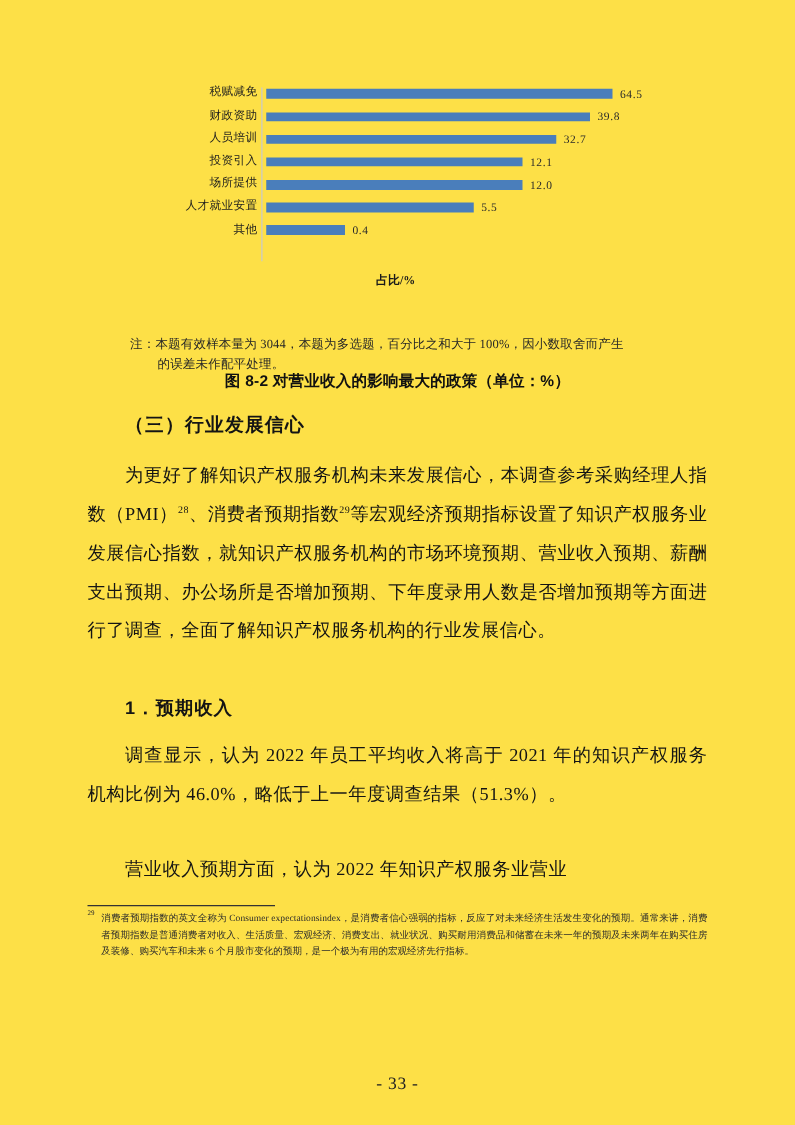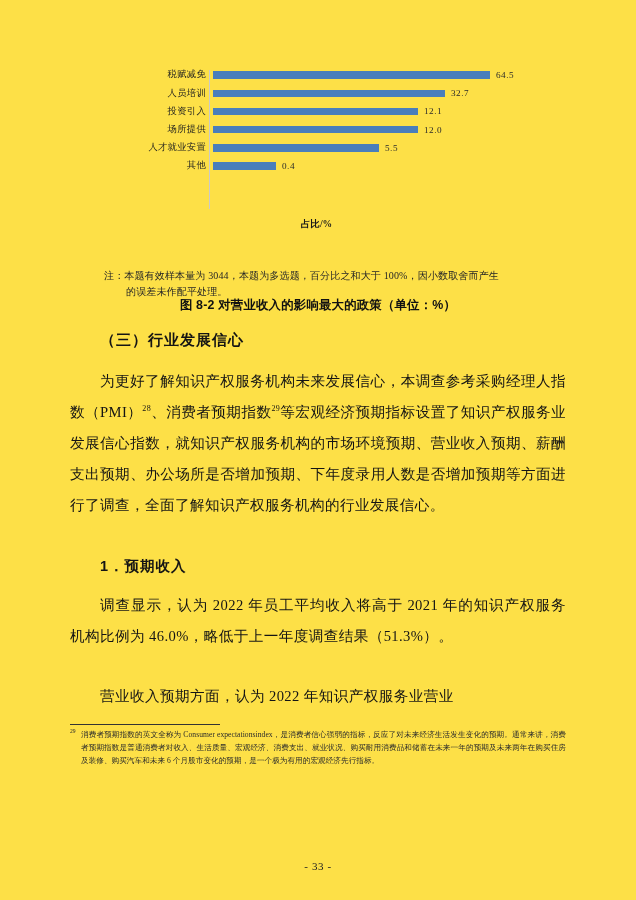--- a/index.html
+++ b/index.html
@@ -192,21 +192,21 @@
     vertical-align: super;
     line-height: 0;
   }
 
   .page-number {
     position: absolute;
     left: 0;
     top: 860px;
     width: 636px;
     text-align: center;
-    font-size: 11px;
+    font-size: 14px;
     color: #222;
     letter-spacing: 0.6px;
   }
 </style>
 </head>
 <body>
 
 <div class="page">
 
   <div class="chart-figure">
@@ -214,20 +214,27 @@
       <div class="chart-axis-line" style="background: rgb(201, 201, 201);"></div>
 
       <div class="bar-row">
         <div class="bar-label">税赋减免</div>
         <div class="bar-track">
           <div class="bar-fill" style="width: 277px; background: rgb(74, 126, 187);"></div>
           <div class="bar-value">64.5</div>
         </div>
       </div>
 
+      <div class="bar-row">
+        <div class="bar-label">财政资助</div>
+        <div class="bar-track">
+          <div class="bar-fill" style="width: 259px; background: rgb(74, 126, 187);"></div>
+          <div class="bar-value">39.8</div>
+        </div>
+      </div>
 
       <div class="bar-row">
         <div class="bar-label">人员培训</div>
         <div class="bar-track">
           <div class="bar-fill" style="width: 232px; background: rgb(74, 126, 187);"></div>
           <div class="bar-value">32.7</div>
         </div>
       </div>
 
       <div class="bar-row">

